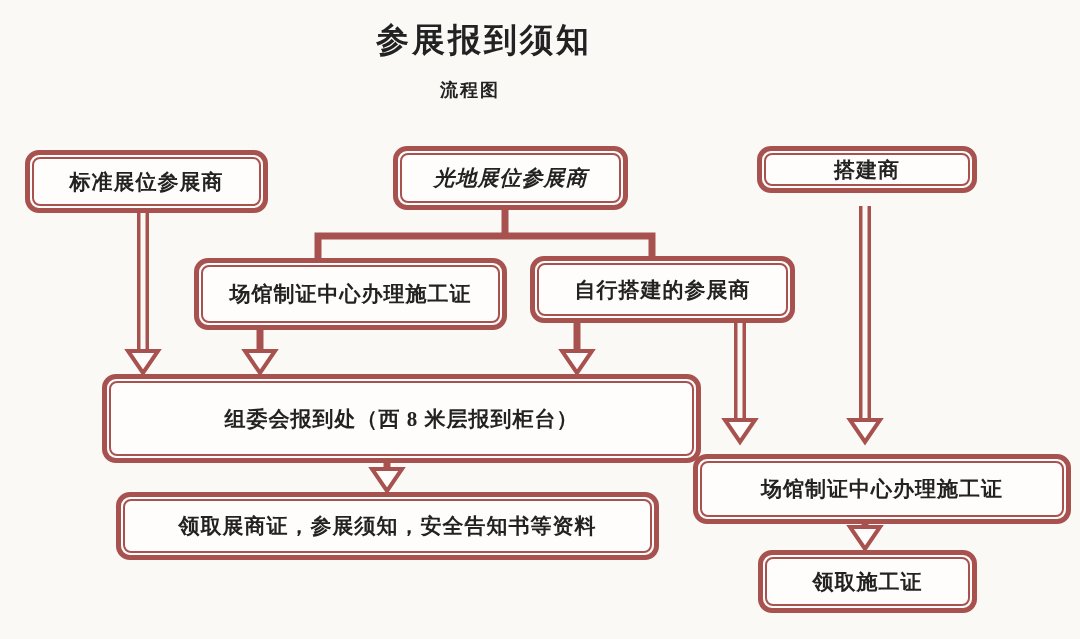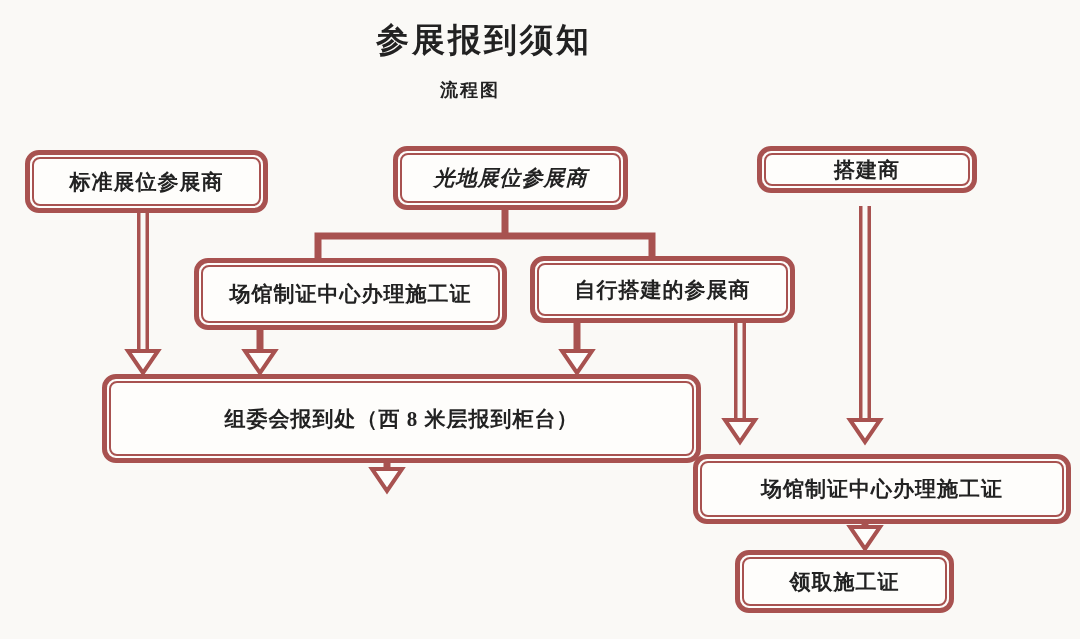--- a/index.html
+++ b/index.html
@@ -165,26 +165,31 @@
         <span class="node-label">自行搭建的参展商</span>
       </div>
   </div>
 
   <div class="node" style="left:73px;  top:374px; width:599px; height:89px;margin-left:29px;">
     <div class="node-inner">
         <span class="node-label">组委会报到处（西 8 米层报到柜台）</span>
       </div>
   </div>
 
+  <div class="node" style="left:116px; top:492px; width:543px; height:68px;">
+    <div class="node-inner">
+        <span class="node-label">领取展商证，参展须知，安全告知书等资料</span>
+      </div>
+  </div>
 
   <div class="node" style="left:693px; top:443px; width:378px; height:70px;margin-top:11px;">
     <div class="node-inner">
         <span class="node-label">场馆制证中心办理施工证</span>
       </div>
   </div>
 
-  <div class="node" style="left:735px; top:550px; width:219px; height:63px;">
+  <div class="node" style="left:758px; top:550px; width:219px; height:63px;">
     <div class="node-inner">
         <span class="node-label">领取施工证</span>
       </div>
   </div>
 
 </div>
 
 </body></html>

